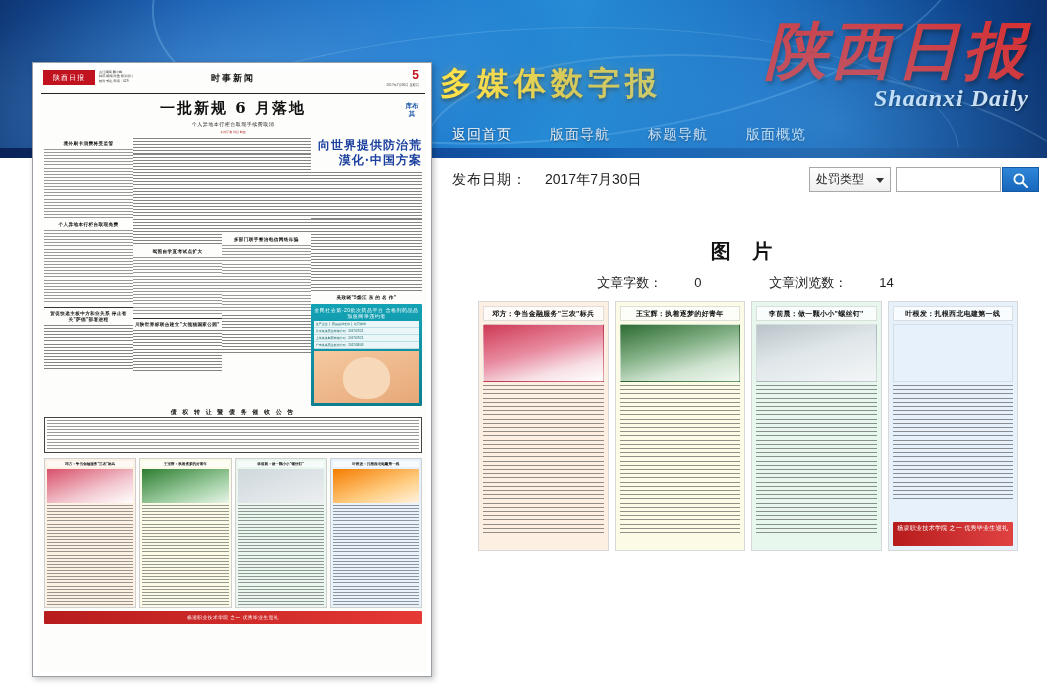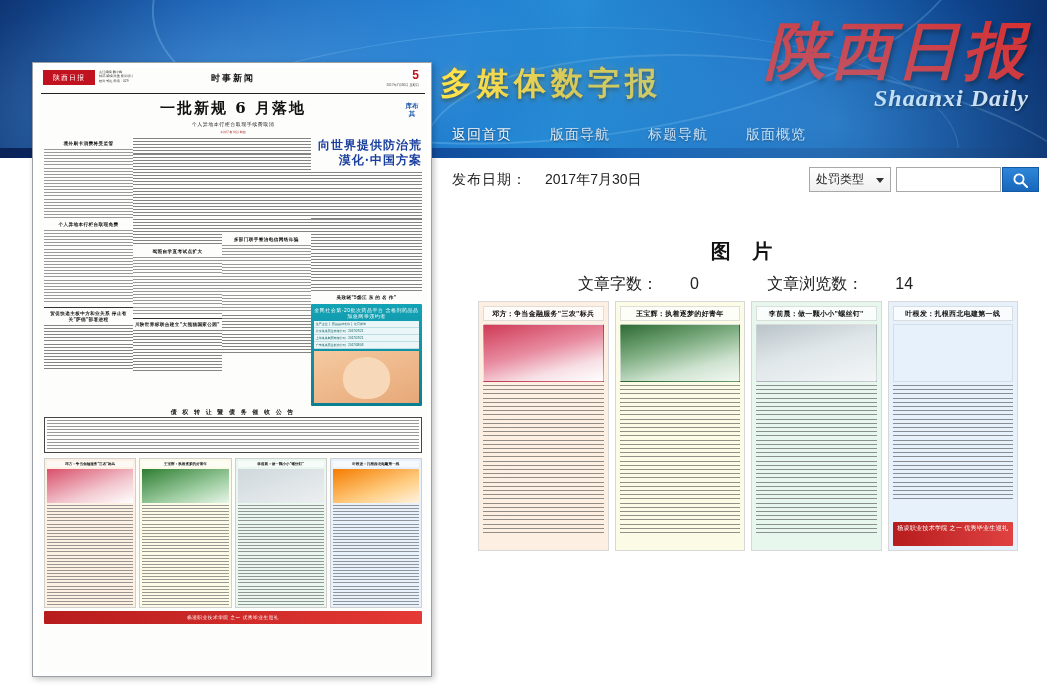--- a/index.html
+++ b/index.html
@@ -445,21 +445,21 @@
     font-size: 20px;
     font-weight: bold;
     color: #111;
     letter-spacing: 8px;
   }
   .art-meta {
     position: absolute;
     left: 0; top: 116px;
     width: 603px;
     text-align: center;
-    font-size: 16px;
+    font-size: 13px;
     color: #222;
   }
   .art-meta span { margin: 0 16px; }
 
   
   .art-img {
     position: absolute;
     left: 34px; top: 143px;
     width: 540px; height: 250px;
     display: flex;

